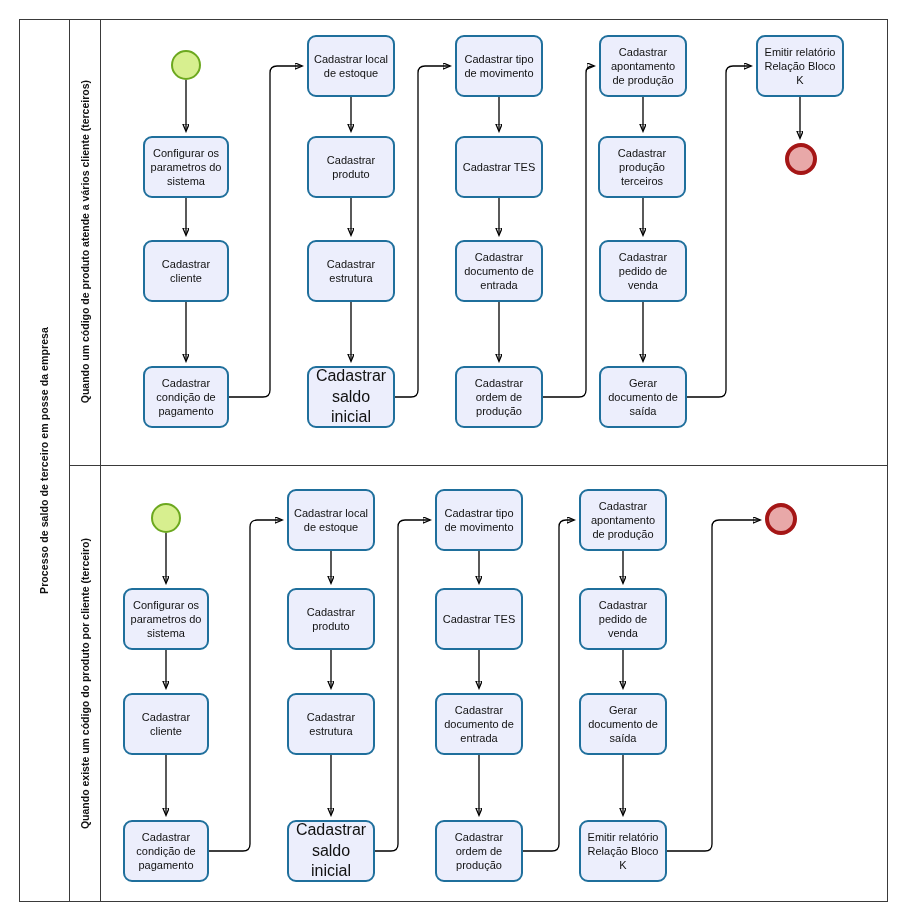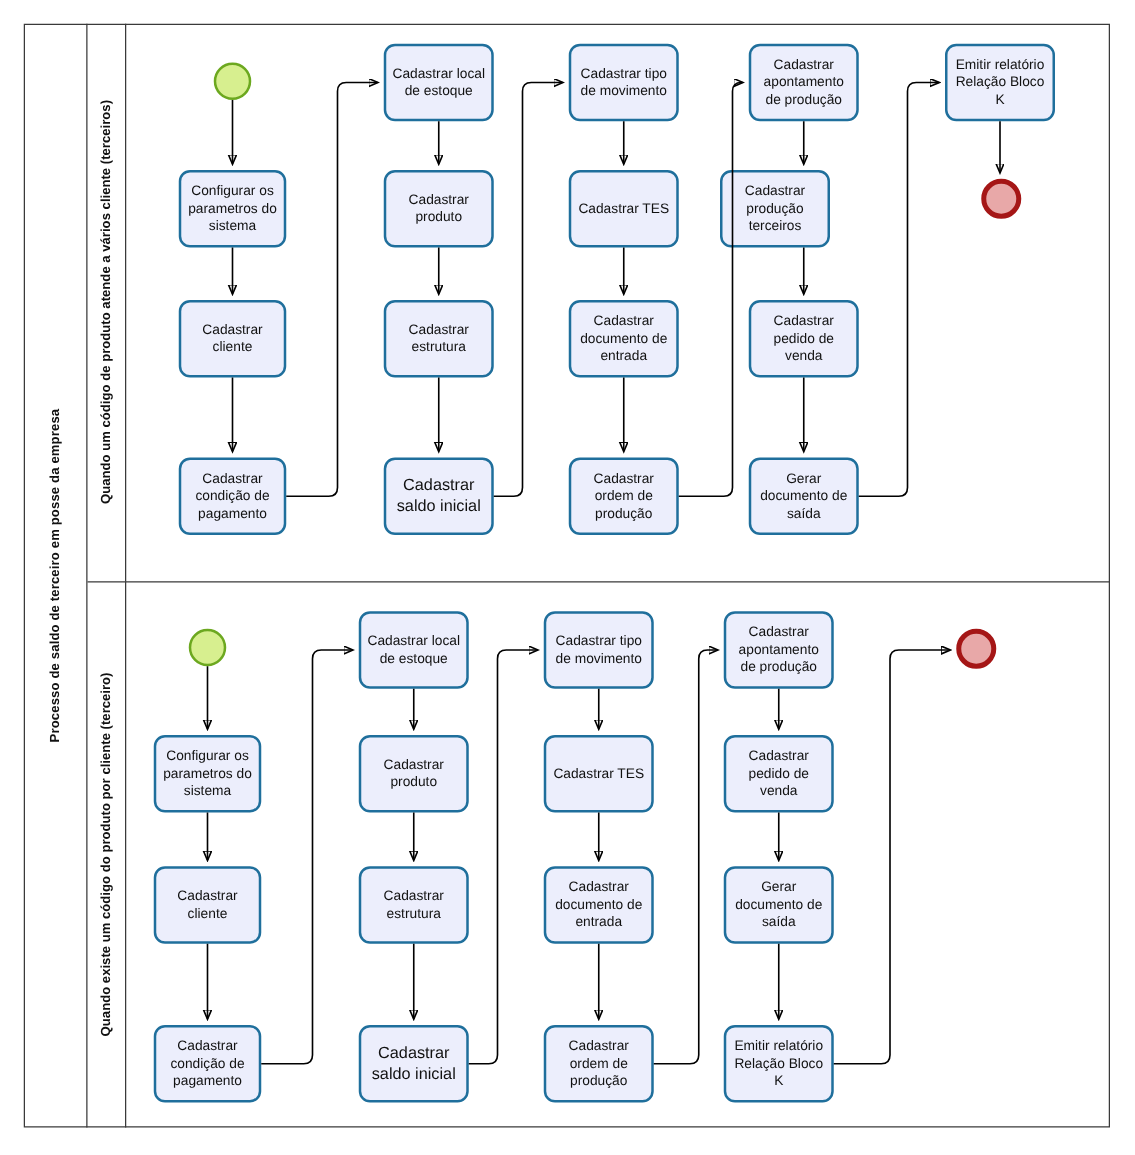--- a/index.html
+++ b/index.html
@@ -46,21 +46,21 @@
     position:absolute;box-sizing:border-box;
     background:#eceefc;
     border:2px solid #1f6f9c;
     border-radius:9px;
     display:flex;align-items:center;justify-content:center;
     text-align:center;
     font-size:11px;line-height:1.28;
     padding:2px 3px;
     color:#111;
   }
-  .task.tight{font-size:13px;}
+  .task.tight{font-size:16px;}
 
   
   .event{position:absolute;border-radius:50%;box-sizing:border-box;}
   .event.start{background:#d7ef8f;border:2.5px solid #6ca81f;}
   .event.end{background:#e8a8a8;border:4px solid #a51616;}
 
   
   #wires{position:absolute;left:0;top:0;width:908px;height:924px;pointer-events:none;}
   #wires path,#wires line{fill:none;stroke:#000;stroke-width:1.3;}
 </style>
@@ -93,21 +93,21 @@
   <div class="task" style="left:307px;top:136px;width:88px;height:62px;">Cadastrar produto</div>
   <div class="task" style="left:307px;top:240px;width:88px;height:62px;">Cadastrar estrutura</div>
   <div class="task tight" style="left:307px;top:366px;width:88px;height:62px;">Cadastrar saldo inicial</div>
 
   <div class="task" style="left:455px;top:35px;width:88px;height:62px;">Cadastrar tipo de movimento</div>
   <div class="task" style="left:455px;top:136px;width:88px;height:62px;">Cadastrar TES</div>
   <div class="task" style="left:455px;top:240px;width:88px;height:62px;">Cadastrar documento de entrada</div>
   <div class="task" style="left:455px;top:366px;width:88px;height:62px;">Cadastrar ordem de produção</div>
 
   <div class="task" style="left:599px;top:35px;width:88px;height:62px;">Cadastrar apontamento de produção</div>
-  <div class="task" style="left:576px;top:136px;width:88px;height:62px;">Cadastrar produção terceiros</div>
+  <div class="task" style="left:598px;top:136px;width:88px;height:62px;">Cadastrar produção terceiros</div>
   <div class="task" style="left:599px;top:240px;width:88px;height:62px;">Cadastrar pedido de venda</div>
   <div class="task" style="left:599px;top:366px;width:88px;height:62px;">Gerar documento de saída</div>
 
   <div class="task" style="left:756px;top:35px;width:88px;height:62px;">Emitir relatório Relação Bloco K</div>
 
   <div class="event end" style="left:785px;top:143px;width:32px;height:32px;"></div>
 
   <div class="event start" style="left:151px;top:503px;width:30px;height:30px;"></div>
 
   <div class="task" style="left:123px;top:588px;width:86px;height:62px;">Configurar os parametros do sistema</div>

